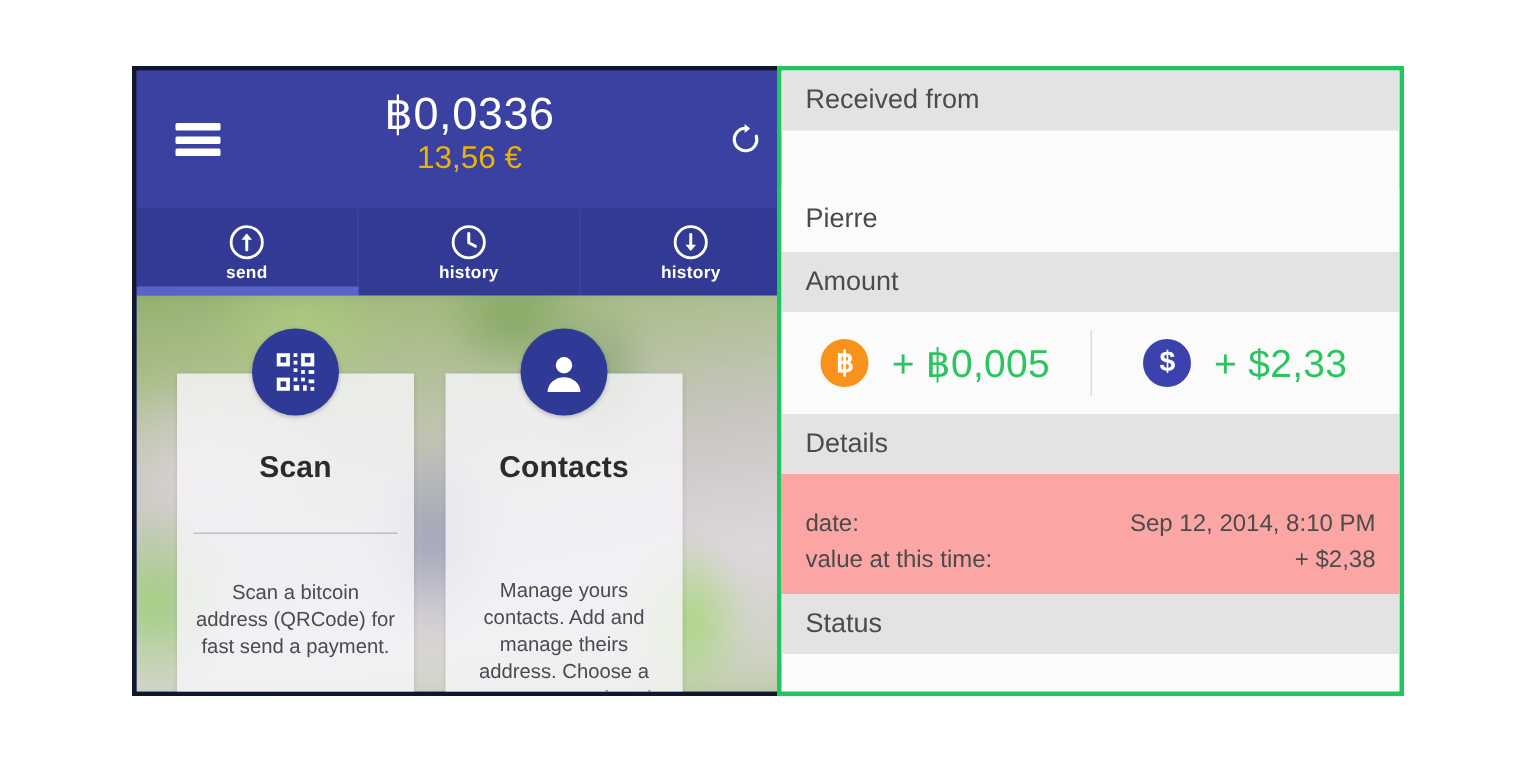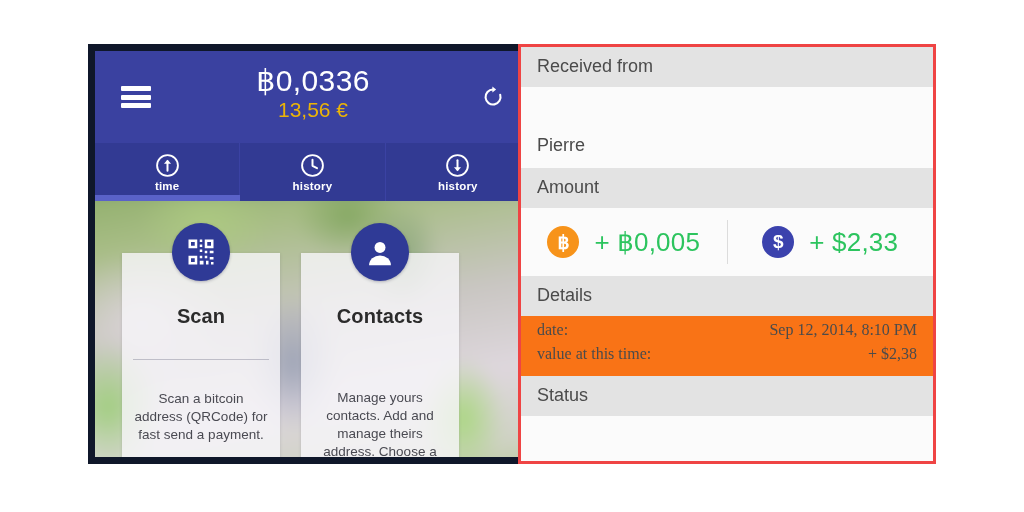--- a/index.html
+++ b/index.html
@@ -7,21 +7,21 @@
     width:1024px;height:512px;
     background:#ffffff;
     font-family:"Liberation Sans", sans-serif;
     overflow:hidden;
     position:relative;
   }
 
   
   #wallet-panel{
     position:absolute;left:88px;top:44px;width:450px;height:420px;
-    border:7px solid #0f172a;
+    border:3px solid #0f172a;
     box-sizing:border-box;
     overflow:hidden;
     background:#3a41a0;
   }
 
   
   #wallet-header{
     position:relative;
     height:92px;
     background:#3a41a0;
@@ -107,21 +107,21 @@
     width:86%;height:1px;background:rgba(130,130,150,.45);margin-top:10px;
   }
   .card-desc{
     margin-top:9px;padding:0 11px;text-align:center;
     font-size:13.5px;line-height:18px;color:#4a4a52;
   }
 
   
   #tx-panel{
     position:absolute;left:518px;top:44px;width:418px;height:420px;
-    border:3px solid #ef4444;box-sizing:border-box;
+    border:3px solid #22c55e;box-sizing:border-box;
     background:#fbfbfb;overflow:hidden;
   }
   .section-head{
     background:#e3e3e3;color:#4b4b4b;font-size:18px;
     padding:9px 16px 10px 16px;
   }
   .section-value{
     background:#fbfbfb;color:#4b4b4b;font-size:18px;
     padding:10px 16px 12px 16px;
     margin-top:38px;
@@ -138,21 +138,21 @@
   .coin-badge{
     width:32px;height:32px;border-radius:50%;
     display:flex;align-items:center;justify-content:center;
     color:#ffffff;font-size:19px;font-weight:bold;
   }
   .amount-text{
     margin-left:15px;color:#2cc45e;font-size:26px;letter-spacing:.2px;
   }
 
   
-  #details-body{background:#f97316;padding:2px 16px 10px 16px;font-family:Liberation Serif, serif;}
+  #details-body{background:#fca5a5;padding:22px 16px 10px 16px;}
   .detail-line{
     display:flex;justify-content:space-between;align-items:baseline;
     font-size:16px;color:#4b4b4b;padding:3px 0;
   }
   .detail-key{}
   .detail-val{}
 
   
   #status-body{background:#fbfbfb;padding:10px 0 0 0;height:74px;}
   #progress-wrap{
@@ -192,21 +192,21 @@
   <div id="wallet-tabs">
 
     <div class="tab">
       <span class="tab-icon">
         <svg viewBox="0 0 24 24" width="25" height="25" aria-hidden="true">
           <circle cx="12" cy="12" r="10" fill="none" stroke="#ffffff" stroke-width="1.8"></circle>
           <path d="M12 17 L12 8" stroke="#ffffff" stroke-width="1.9" stroke-linecap="round"></path>
           <path d="M12 6.4 L15.4 10.4 L8.6 10.4 Z" fill="#ffffff"></path>
         </svg>
       </span>
-      <span class="tab-label">time</span>
+      <span class="tab-label">send</span>
     </div>
 
     <div class="tab">
       <span class="tab-icon">
         <svg viewBox="0 0 24 24" width="25" height="25" aria-hidden="true">
           <circle cx="12" cy="12" r="10" fill="none" stroke="#ffffff" stroke-width="1.8"></circle>
           <path d="M12 6.4 L12 12.3 L16.3 14.6" fill="none" stroke="#ffffff" stroke-width="1.9" stroke-linecap="round" stroke-linejoin="round"></path>
         </svg>
       </span>
       <span class="tab-label">history</span>

